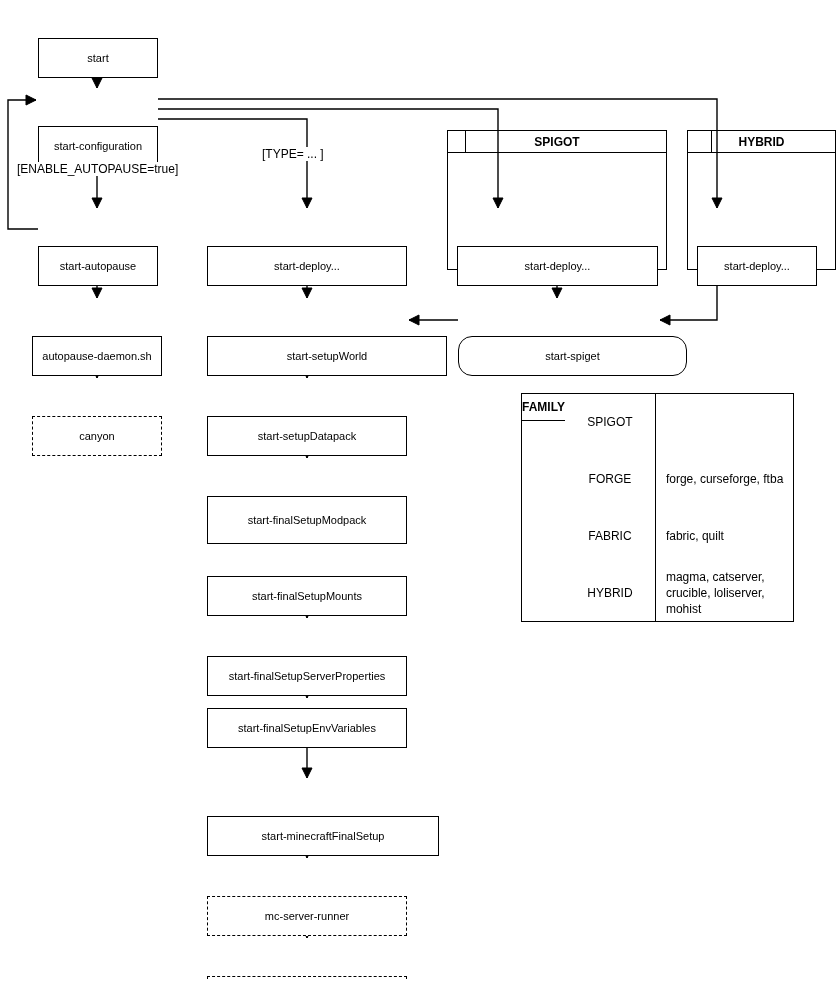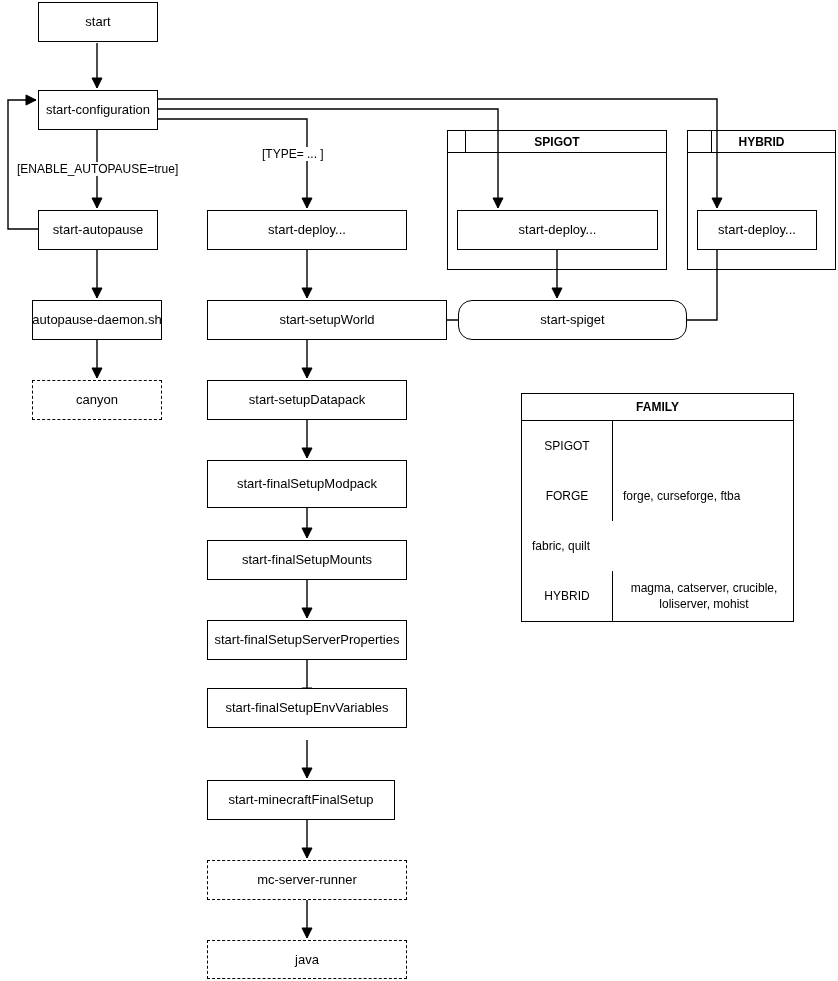--- a/index.html
+++ b/index.html
@@ -2,31 +2,31 @@
 <html><head>
 <meta charset="utf-8">
 <style>
   html,body{margin:0;padding:0;background:#ffffff;}
   body{font-family:"Liberation Sans","DejaVu Sans",sans-serif;color:#000;}
   .canvas{position:relative;width:838px;height:981px;background:#ffffff;overflow:hidden;}
   .edge-layer{position:absolute;left:0;top:0;width:838px;height:981px;}
   .edge-layer polyline{fill:none;stroke:#000;stroke-width:1.4;}
   .node{position:absolute;box-sizing:border-box;border:1.4px solid #000;background:#fff;
         display:flex;align-items:center;justify-content:center;text-align:center;
-        font-size:13px;line-height:14px;white-space:nowrap;}
+        font-size:11px;line-height:14px;white-space:nowrap;margin-top:36px;}
   .node.dashed{border-style:dashed;}
   .group{position:absolute;box-sizing:border-box;border:1.4px solid #000;background:#fff;}
   .group-title{position:absolute;left:0;top:0;right:0;box-sizing:border-box;
         border-bottom:1.4px solid #000;display:flex;align-items:center;justify-content:center;
         font-weight:bold;font-size:12px;}
   .group-title-divider{position:absolute;top:0;width:0;border-left:1.4px solid #000;}
   .edge-label{position:absolute;background:#fff;font-size:12px;line-height:14px;
         text-align:right;white-space:nowrap;padding:0 1px;}
   .family-table{position:absolute;box-sizing:border-box;border:1.6px solid #000;background:#fff;
-        display:flex;flex-direction:column;text-align:center;}
+        display:flex;}
   .family-title{box-sizing:border-box;border-bottom:1.4px solid #000;height:27px;
         display:flex;align-items:center;justify-content:center;font-weight:bold;font-size:12px;}
   .family-rows{flex:1;display:flex;flex-direction:column;}
   .family-row{flex:1;display:flex;}
   .family-cell-label{width:91px;box-sizing:border-box;border-right:1.4px solid #000;
         display:flex;align-items:center;justify-content:center;font-size:12px;}
   .family-cell-servers{flex:1;display:flex;align-items:center;font-size:12px;line-height:16px;
         padding-left:10px;padding-right:8px;}
 </style>
 </head>
@@ -78,22 +78,22 @@
       <div class="node" style="left: 38px; top: 90px; width: 120px; height: 40px;">start-configuration</div>
       <div class="node" style="left: 38px; top: 210px; width: 120px; height: 40px;">start-autopause</div>
       <div class="node" style="left: 32px; top: 300px; width: 130px; height: 40px;">autopause-daemon.sh</div>
       <div class="node dashed" style="left: 32px; top: 380px; width: 130px; height: 40px;">canyon</div>
       <div class="node" style="left: 207px; top: 210px; width: 200px; height: 40px;">start-deploy...</div>
       <div class="node" style="left: 207px; top: 300px; width: 240px; height: 40px;">start-setupWorld</div>
       <div class="node" style="left: 207px; top: 380px; width: 200px; height: 40px;">start-setupDatapack</div>
       <div class="node" style="left: 207px; top: 460px; width: 200px; height: 48px;">start-finalSetupModpack</div>
       <div class="node" style="left: 207px; top: 540px; width: 200px; height: 40px;">start-finalSetupMounts</div>
       <div class="node" style="left: 207px; top: 620px; width: 200px; height: 40px;">start-finalSetupServerProperties</div>
-      <div class="node" style="left: 207px; top: 688px; width: 200px; height: 40px;">start-finalSetupEnvVariables</div>
-      <div class="node" style="left: 207px; top: 780px; width: 188px; height: 40px;">start-minecraftFinalSetup</div>
+      <div class="node" style="left: 207px; top: 672px; width: 200px; height: 40px;">start-finalSetupEnvVariables</div>
+      <div class="node" style="left: 207px; top: 780px; width: 232px; height: 40px;">start-minecraftFinalSetup</div>
       <div class="node dashed" style="left: 207px; top: 860px; width: 200px; height: 40px;">mc-server-runner</div>
       <div class="node dashed" style="left: 207px; top: 940px; width: 200px; height: 39px;">java</div>
       <div class="node" style="left: 457px; top: 210px; width: 201px; height: 40px;">start-deploy...</div>
       <div class="node" style="left: 458px; top: 300px; width: 229px; height: 40px; border-radius: 14px;">start-spiget</div>
       <div class="node" style="left: 697px; top: 210px; width: 120px; height: 40px;">start-deploy...</div>
     </div>
 
   <div class="edge-label" style="left:16px;top:162px;width:160px;">[ENABLE_AUTOPAUSE=true]</div>
 
   <div class="edge-label" style="left:261px;top:147px;width:60px;">[TYPE= ... ]</div>
@@ -102,20 +102,21 @@
     <div class="family-title">FAMILY</div>
     <div class="family-rows" id="family-rows">
         <div class="family-row">
           <div class="family-cell-label">SPIGOT</div>
         </div>
         <div class="family-row">
           <div class="family-cell-label">FORGE</div>
           <div class="family-cell-servers">forge, curseforge, ftba</div>
         </div>
         <div class="family-row">
+          <div class="family-cell-label">FABRIC</div>
           <div class="family-cell-servers">fabric, quilt</div>
         </div>
         <div class="family-row">
           <div class="family-cell-label">HYBRID</div>
           <div class="family-cell-servers">magma, catserver, crucible, loliserver, mohist</div>
         </div>
       </div>
   </div>
 
 </div>

